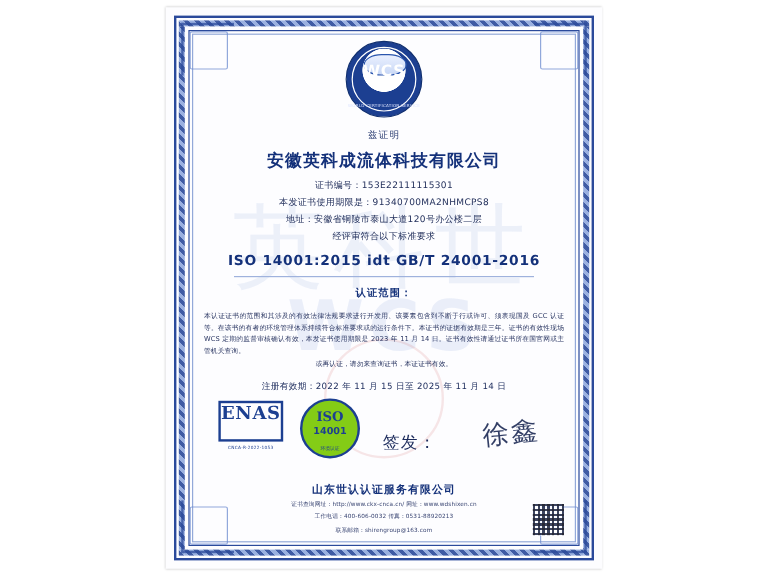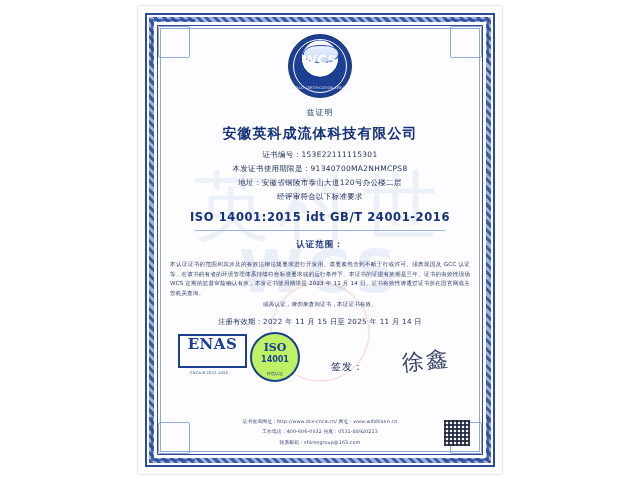--- a/index.html
+++ b/index.html
@@ -230,21 +230,21 @@
     bottom: 86px;
     height: 54px;
   }
   .enas {
     position: absolute;
     left: 6px; top: 0;
     width: 62px;
     text-align: center;
   }
   .enas .box {
-    width: 69px; height: 34px;
+    width: 54px; height: 34px;
     margin: 0 auto;
     border: 2px solid #1c3f91;
     color: #1c3f91;
     font-size: 15px;
     font-weight: bold;
     letter-spacing: .5px;
     line-height: 15px;
     padding-top: 1px;
     box-sizing: border-box;
     font-family: "DejaVu Serif", "Liberation Serif", serif;
@@ -260,39 +260,39 @@
     left: 74px; top: -2px;
     width: 58px;
     text-align: center;
   }
   .isomark .circle {
     width: 46px; height: 46px;
     margin: 0 auto;
     border-radius: 50%;
     border: 2px solid #1c3f91;
     position: relative;
-    background: #bef264;
+    background: #84cc16;
   }
   .isomark .iso {
     position: absolute; left: 0; right: 0; top: 7px;
     font-size: 11px; font-weight: bold; color: #1c3f91;
     font-family: "DejaVu Serif", "Liberation Serif", serif;
   }
   .isomark .num {
     position: absolute; left: 0; right: 0; top: 21px;
     font-size: 8px; font-weight: bold; color: #1c3f91;
   }
   .isomark .zh {
     position: absolute; left: 0; right: 0; bottom: 4px;
     font-size: 4px; color: #1c3f91;
   }
   .sign-label {
     position: absolute;
     right: 104px; top: 26px;
-    font-size: 10px;
+    font-size: 14px;
     color: #1c2b5c;
     letter-spacing: 1px;
   }
   .signature {
     position: absolute;
     right: 18px; top: 12px;
     font-size: 22px;
     color: #1d2a55;
     font-family: "DejaVu Serif", "Liberation Serif", serif;
     transform: rotate(-6deg);
@@ -406,20 +406,21 @@
           <div class="iso">ISO</div>
           <div class="num">14001</div>
           <div class="zh">环境认证</div>
         </div>
       </div>
       <div class="sign-label">签发：</div>
       <div class="signature">徐鑫</div>
     </div>
 
     <div class="footer">
+      <div class="org">山东世认认证服务有限公司</div>
       <div class="line">证书查询网址：http://www.ckx-cnca.cn/   网址：www.wdshixen.cn</div>
       <div class="line">工作电话：400-606-0032    传真：0531-88920213</div>
       <div class="line">联系邮箱：shirengroup@163.com</div>
       <div class="qr"></div>
     </div>
 
   </div>
 </div>
 
 </body></html>

